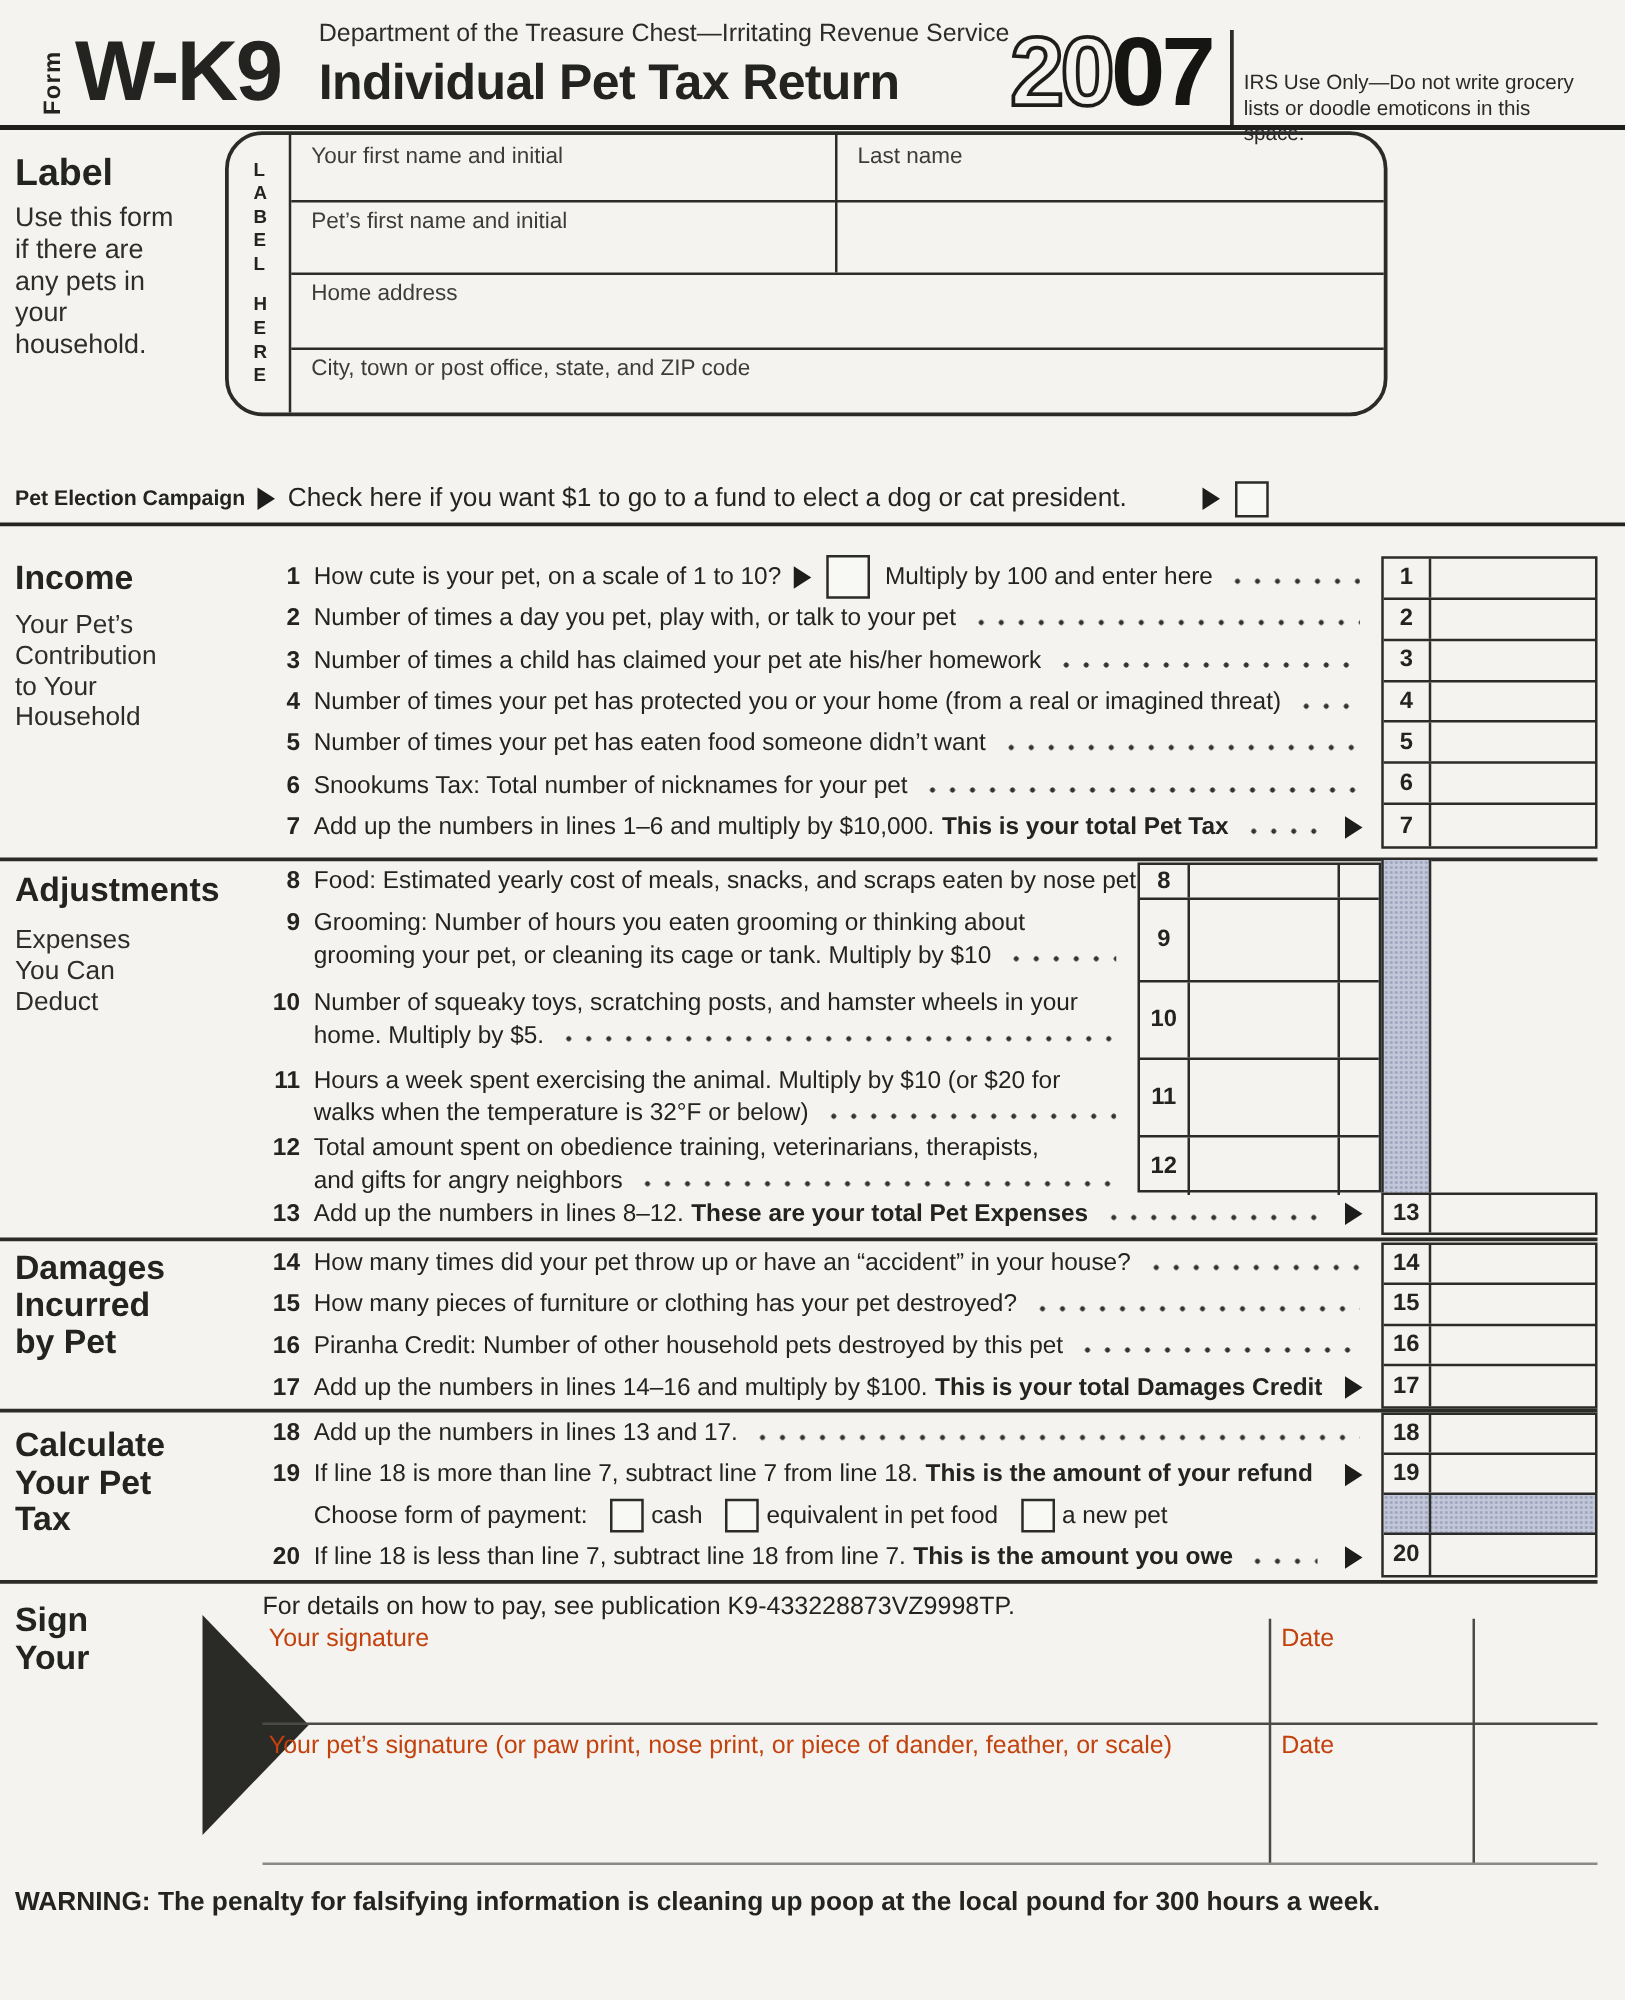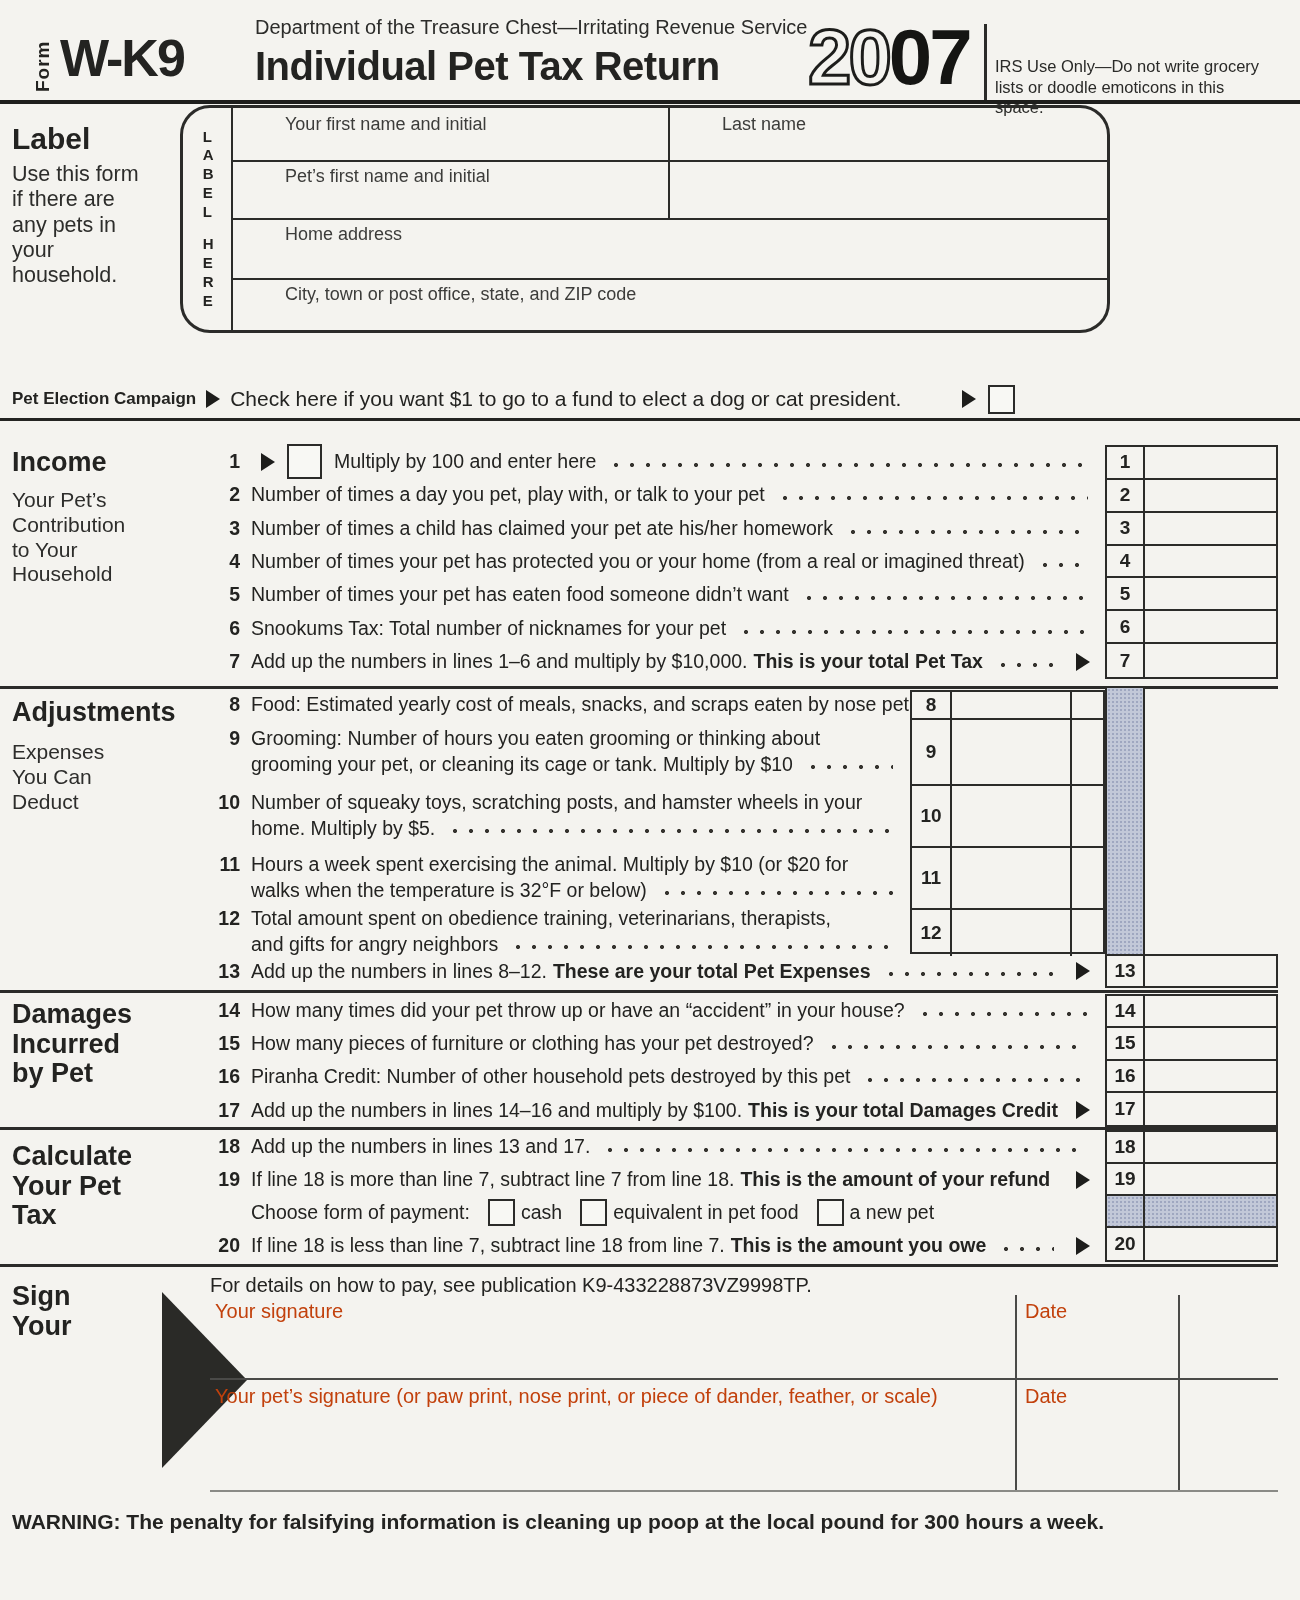--- a/index.html
+++ b/index.html
@@ -7,42 +7,42 @@
   .page {
     position:relative; width:1300px; height:1600px;
     background:#f4f3ef; color:#232321;
     font-family:"Liberation Sans", sans-serif;
     overflow:hidden;
   }
   
   .form-word{position:absolute;left:32px;top:28px;width:26px;height:64px;
     writing-mode:vertical-rl;transform:rotate(180deg);
     font-size:19px;font-weight:700;letter-spacing:1px;}
-  .form-number{position:absolute;left:60px;top:28px;font-size:52px;font-weight:800;letter-spacing:-2px;}
+  .form-number{position:absolute;left:60px;top:18px;font-size:68px;font-weight:800;letter-spacing:-2px;}
   .dept{position:absolute;left:255px;top:16px;font-size:20px;color:#2c2c2a;}
   .form-title{position:absolute;left:255px;top:44px;font-size:40px;font-weight:800;letter-spacing:-0.5px;text-align:right;}
   .year{position:absolute;left:808px;top:18px;font-size:78px;font-weight:800;letter-spacing:-3px;line-height:1;}
   .y-out{color:transparent;-webkit-text-stroke:3px #1d1d1b;}
   .y-solid{color:#151513;}
   .hdr-vline{position:absolute;left:984px;top:24px;height:78px;width:2.5px;background:#2b2b29;}
   .irs-note{position:absolute;left:995px;top:56px;width:280px;font-size:16.5px;line-height:1.25;color:#2a2a28;}
   .hdr-rule{position:absolute;left:0;top:100px;width:1300px;height:4px;background:#1e1e1c;}
   
   .lbl-head{position:absolute;left:12px;top:122px;font-size:30px;font-weight:800;}
   .lbl-desc{position:absolute;left:12px;top:162px;width:132px;font-size:21.5px;line-height:1.18;color:#2d2d2b;}
   .lbl-box{position:absolute;left:180px;top:105px;width:930px;height:228px;
     border:3px solid #2b2b29;border-radius:30px;}
   .lbl-strip{position:absolute;left:0;top:0;bottom:0;width:50px;border-right:2px solid #2b2b29;
     display:flex;flex-direction:column;align-items:center;justify-content:center;gap:14px;}
   .lbl-strip span{display:block;width:1ch;word-break:break-all;font-size:15px;font-weight:700;
     line-height:1.25;text-align:center;}
   .lbl-h{position:absolute;left:50px;right:0;height:2px;background:#2b2b29;}
   .lbl-v{position:absolute;left:485px;top:0;height:110px;width:2px;background:#2b2b29;}
   .lbl-cell{position:absolute;}
-  .fl{position:absolute;left:16px;top:6px;font-size:18px;color:#3c3c3a;margin-left:36px;}
+  .fl{position:absolute;left:16px;top:6px;font-size:18px;color:#3c3c3a;}
   
   .election{position:absolute;left:12px;top:382px;width:1003px;height:34px;
     display:flex;align-items:center;font-size:21px;}
   .election b{font-size:17px;font-weight:800;}
   .el-rule{position:absolute;left:0;top:418px;width:1300px;height:3px;background:#242422;}
   
   .row{position:absolute;left:210px;display:flex;align-items:center;font-size:19.5px;}
   .rowml{position:absolute;left:210px;font-size:19.5px;display:flex;flex-direction:column;justify-content:center;}
   .l1,.l2{display:flex;align-items:center;line-height:26px;}
   .ln{flex:none;width:30px;text-align:right;margin-right:11px;font-weight:700;}
@@ -137,20 +137,21 @@
     <span class="arr"></span>
     <span class="cb cb-el"></span>
   </div>
   <div class="el-rule"></div>
 
   <div class="sec-h" style="top:448px;width:140px">Income</div>
   <div class="sec-sub" style="top:488px;width:128px">Your Pet’s Contribution to Your Household</div>
 
   <div class="row" style="top:445px;height:33px;width:890px">
     <b class="ln">1</b>
+    <span class="t">How cute is your pet, on a scale of 1 to 10?</span>
     <span class="arr"></span>
     <span class="cb cb-lg"></span>
     <span class="t">Multiply by 100 and enter here</span>
     <span class="lead"></span>
   </div>
   <div class="row" style="top:478px;height:33px;width:890px">
     <b class="ln">2</b>
     <span class="t">Number of times a day you pet, play with, or talk to your pet</span>
     <span class="lead"></span>
   </div>

